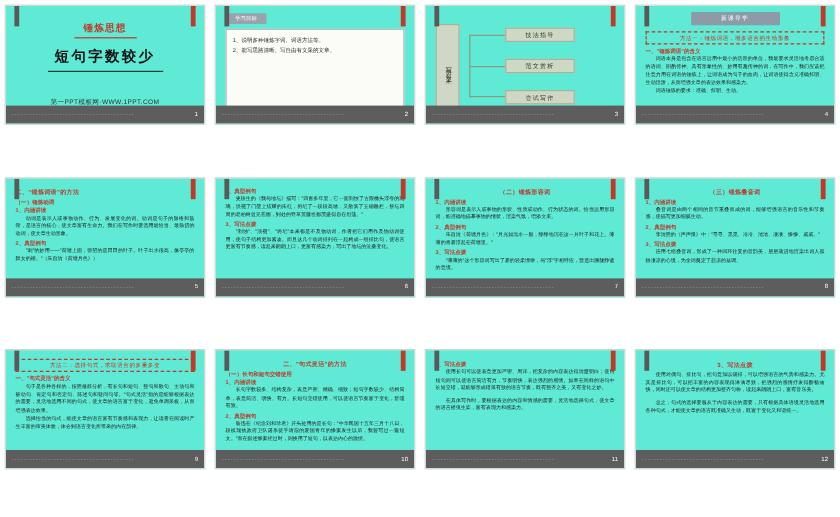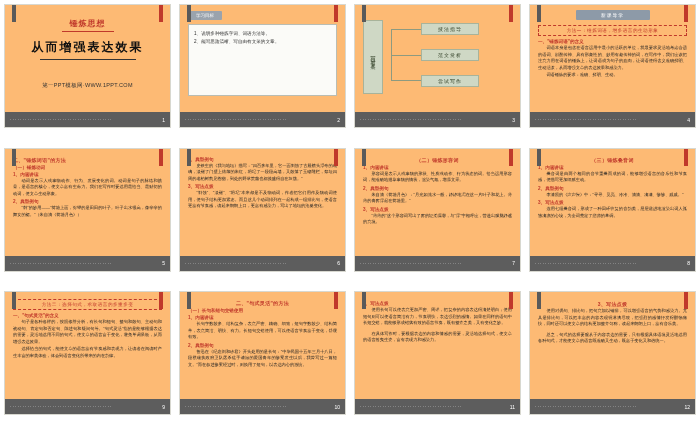--- a/index.html
+++ b/index.html
@@ -23,23 +23,23 @@
   .slide-cell {
     position: relative;
     box-sizing: border-box;
     padding: 4px 4px 0 4px;
     background: #ffffff;
   }
   .slide {
     position: relative;
     box-sizing: border-box;
     width: 167px;
-    height: 124px;
+    height: 100px;
     margin: 0 auto;
-    background: #fdba74;
+    background: #5eead4;
     border: 1px solid #d8d8d0;
     overflow: hidden;
   }
   .slide::before {
     content: "";
     position: absolute;
     left: 7px;
     top: 0;
     width: 4px;
     height: 17px;
@@ -250,21 +250,21 @@
 </style>
 </head>
 <body>
 
 <div class="deck">
 
   <div class="slide-cell">
     <div class="slide s1">
       <div class="t1">锤炼思想</div>
       <div class="t1-underline"></div>
-      <div class="t2">从而增强表达效果</div>
+      <div class="t2">短句字数较少</div>
       <div class="t2-underline"></div>
       <div class="t3">第一PPT模板网·WWW.1PPT.COM</div>
       <div class="footer-bar">
         <span class="footer-dots">·········································</span>
         <span>1</span>
       </div>
     </div>
   </div>
 
   <div class="slide-cell">

